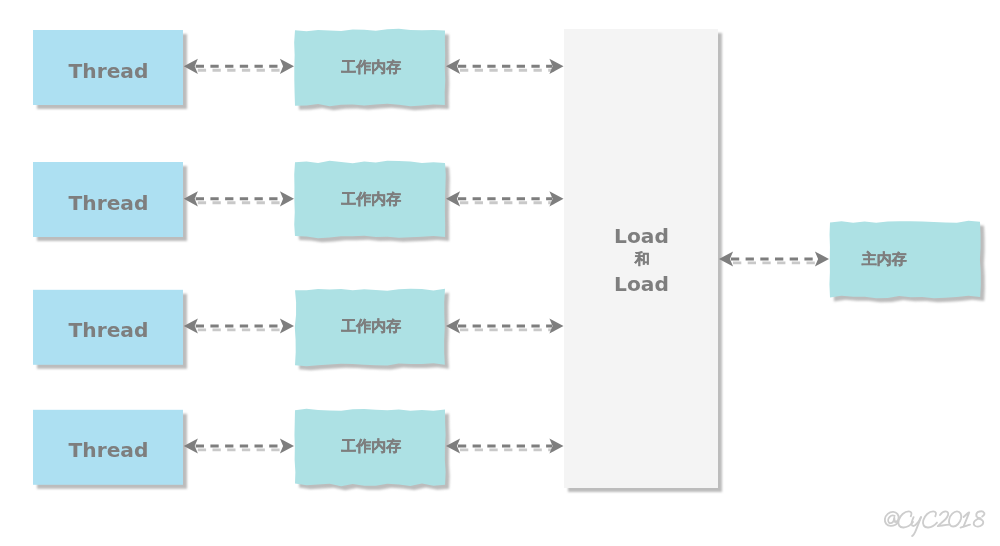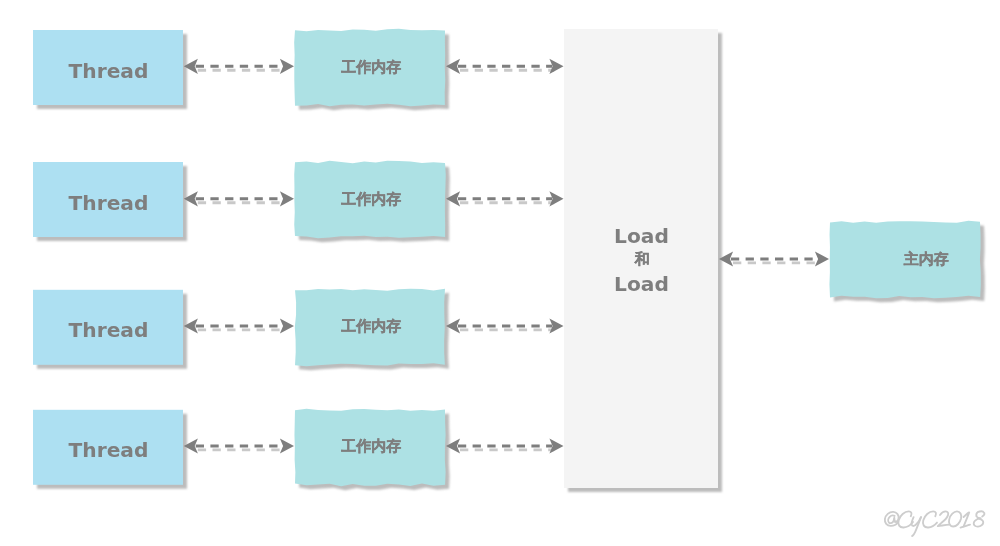--- a/index.html
+++ b/index.html
@@ -150,16 +150,16 @@
     <div class="lbl lbl-cjk" style="left: 295px; top: 191.5px; width: 150px;">工作内存</div>
     <div class="lbl lbl-cjk" style="left: 295px; top: 319.3px; width: 150px;">工作内存</div>
     <div class="lbl lbl-cjk" style="left: 295px; top: 439.3px; width: 150px;">工作内存</div>
 
     <div id="ls-label" style="left: 564px; top: 258.5px; width: 154px;">
       <div class="lbl lbl-en lsline" style="top: -32.5px;">Load</div>
       <div class="lbl lbl-cjk lsline" style="top: -6.5px;">和</div>
       <div class="lbl lbl-en lsline" style="top: 15.5px;">Load</div>
     </div>
 
-    <div class="lbl lbl-cjk" style="left: 850px; top: 251.5px; width: 150px;">主内存</div>
+    <div class="lbl lbl-cjk" style="left: 808px; top: 251.5px; width: 150px;">主内存</div>
 
   </div>
 </div>
 
 </body></html>

